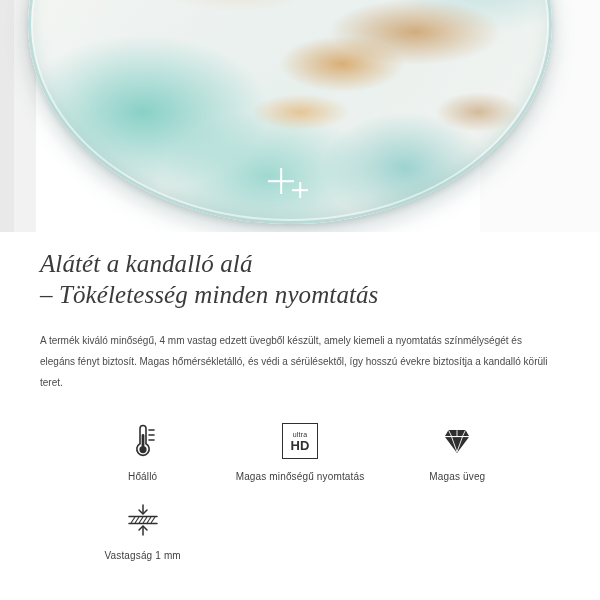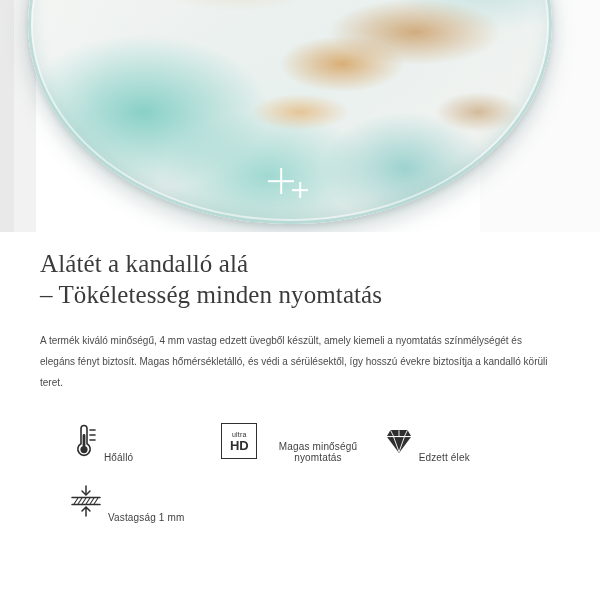--- a/index.html
+++ b/index.html
@@ -109,20 +109,21 @@
     padding: 0 40px;
   }
   .headline {
     font-family: "Liberation Serif", serif;
     font-size: 25px;
     line-height: 31px;
     color: #3b3b3b;
     font-weight: 400;
     margin-top: 16px;
     letter-spacing: 0.1px;
+    font-style: italic;
   }
   .headline .l2 { display: block; }
 
   .body-copy {
     margin-top: 20px;
     font-size: 10px;
     line-height: 21px;
     color: #4a4a4a;
     max-width: 516px;
   }
@@ -130,22 +131,22 @@
   
   .features {
     margin-top: 26px;
     display: grid;
     grid-template-columns: repeat(3, 1fr);
     row-gap: 16px;
     padding: 0 24px;
   }
   .feature {
     display: flex;
-    flex-direction: row;
-    align-items: flex-end;
+    flex-direction: column;
+    align-items: center;
     justify-content: flex-start;
   }
   .feature-icon {
     height: 44px;
     display: flex;
     align-items: center;
     justify-content: center;
   }
   .feature-label {
     margin-top: 8px;
@@ -240,21 +241,21 @@
           <g stroke="#ffffff" stroke-width="0.9" fill="none">
             <line x1="8" y1="15.6" x2="32" y2="15.6"></line>
             <line x1="14.5" y1="15.6" x2="20" y2="31"></line>
             <line x1="25.5" y1="15.6" x2="20" y2="31"></line>
             <line x1="11.6" y1="9.3" x2="14.5" y2="15.2"></line>
             <line x1="28.4" y1="9.3" x2="25.5" y2="15.2"></line>
             <line x1="20" y1="9.3" x2="20" y2="15.2"></line>
           </g>
         </svg>
       </div>
-      <div class="feature-label">Edzett élek</div>
+      <div class="feature-label">Magas üveg</div>
     </div>
 
 
     <div class="feature">
       <div class="feature-icon">
         <svg width="44" height="40" viewBox="0 0 44 40">
           <g stroke="#2f2f2f" stroke-width="1.5" stroke-linecap="round" fill="none">
             <line x1="22" y1="5" x2="22" y2="13"></line>
             <path d="M18 10 L22 14 L26 10"></path>
             <line x1="22" y1="35" x2="22" y2="27"></line>

